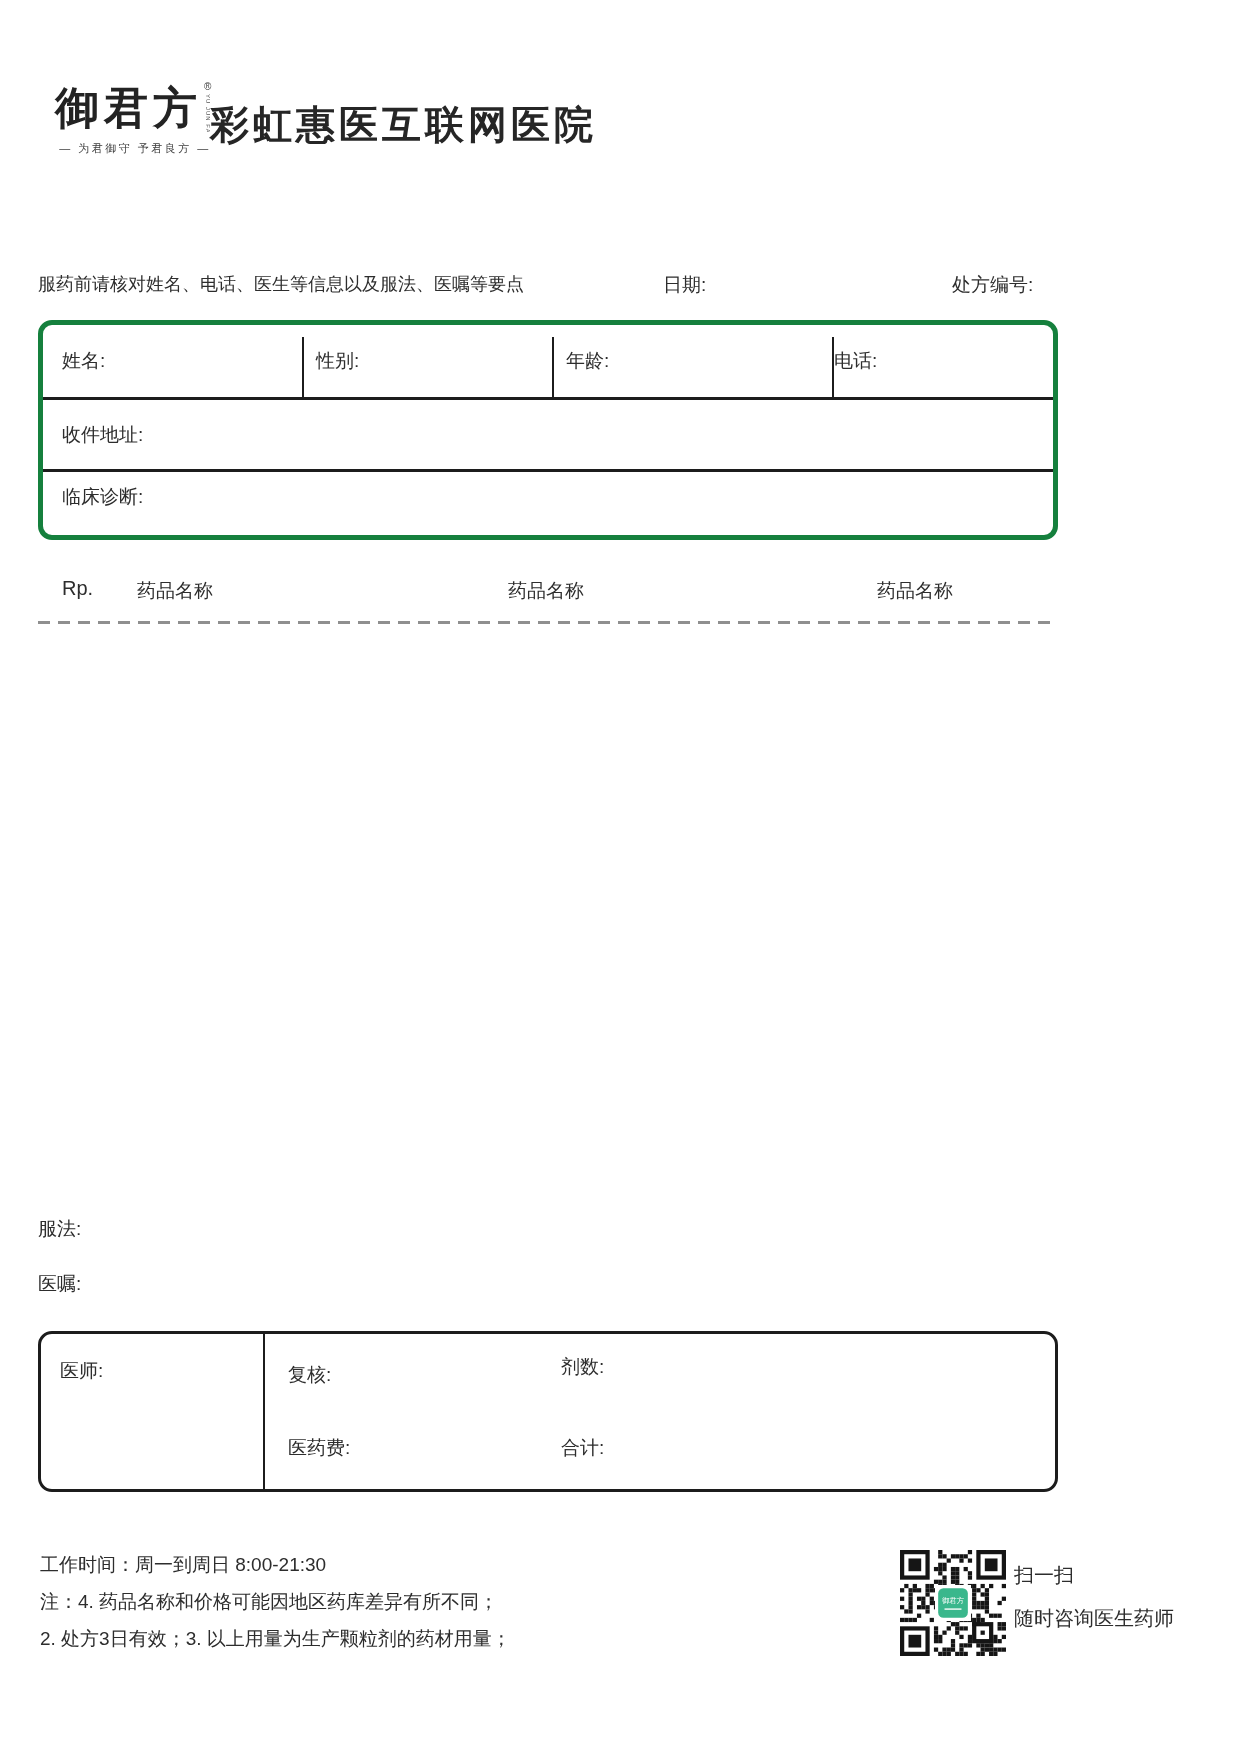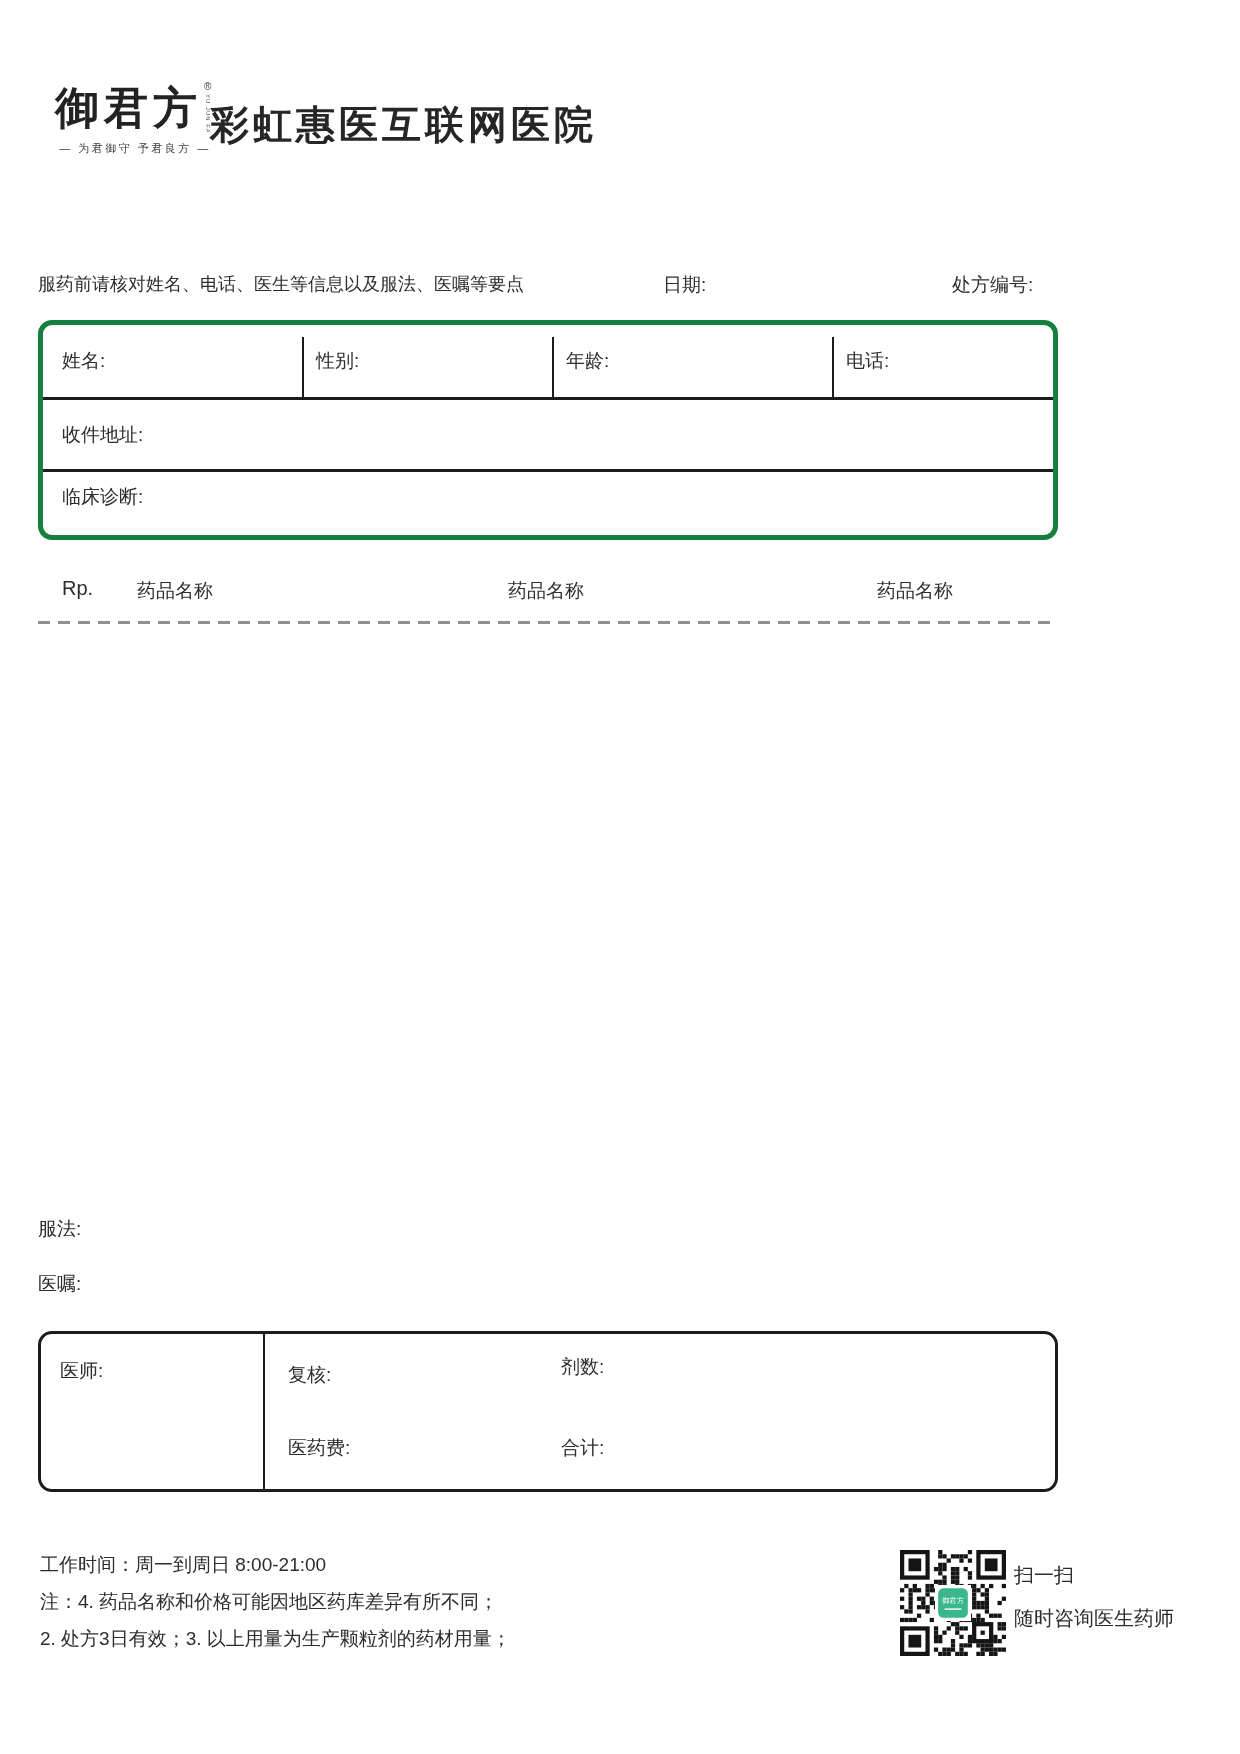--- a/index.html
+++ b/index.html
@@ -46,21 +46,21 @@
   .patient-box {
     position: absolute; left: 38px; top: 320px; width: 1020px; height: 220px;
     border: 5px solid #15803d; border-radius: 14px; background: #fff;
   }
   .p-row1 { position: relative; height: 75px; border-bottom: 3px solid #1c1c1c; display: flex; }
   .p-cell { position: relative; display: flex; align-items: center; }
   .p-cell .lbl { font-size: 19px; color: #2d2d2d; }
   .p-c1 { width: 259px; padding-left: 19px; }
   .p-c2 { width: 250px; padding-left: 14px; text-align: center; }
   .p-c3 { width: 280px; padding-left: 14px; }
-  .p-c4 { flex: 1; padding-left: 14px; }
+  .p-c4 { flex: 1; padding-left: 2px; }
   .p-c2::before, .p-c3::before, .p-c4::before {
     content: ""; position: absolute; left: 0; bottom: 0;
     width: 2px; height: 60px; background: #1c1c1c;
   }
   .p-row2 { position: relative; height: 72px; border-bottom: 3px solid #1c1c1c; display: flex; align-items: center; padding-left: 19px; }
   .p-row3 { position: relative; height: 50px; display: flex; align-items: center; padding-left: 19px; }
   .p-row2 .lbl, .p-row3 .lbl { font-size: 19px; color: #2d2d2d; }
 
   
   .rp-row { position: absolute; left: 38px; top: 577px; width: 1020px; height: 30px; }
@@ -165,21 +165,21 @@
       <span class="lbl">医师:</span>
     </div>
     <div class="sign-right">
       <span class="sr-label sr-review">复核:</span>
       <span class="sr-label sr-doses">剂数:</span>
       <span class="sr-label sr-fee">医药费:</span>
       <span class="sr-label sr-total">合计:</span>
     </div>
   </section>
 
-  <div class="foot-line foot-hours">工作时间：周一到周日 8:00-21:00</div>
+  <div class="foot-line foot-hours">工作时间：周一到周日 8:00-21:30</div>
   <div class="foot-line foot-note1">注：4. 药品名称和价格可能因地区药库差异有所不同；</div>
   <div class="foot-line foot-note2">2. 处方3日有效；3. 以上用量为生产颗粒剂的药材用量；</div>
 
   <div class="qr-block">
     <svg class="qr-svg" viewBox="0 0 100 100" xmlns="http://www.w3.org/2000/svg">
         <rect x="36" y="0" width="4" height="4" fill="#151515"></rect>
         <rect x="64" y="0" width="4" height="4" fill="#151515"></rect>
         <rect x="36" y="4" width="4" height="4" fill="#151515"></rect>
         <rect x="40" y="4" width="4" height="4" fill="#151515"></rect>
         <rect x="48" y="4" width="4" height="4" fill="#151515"></rect>

